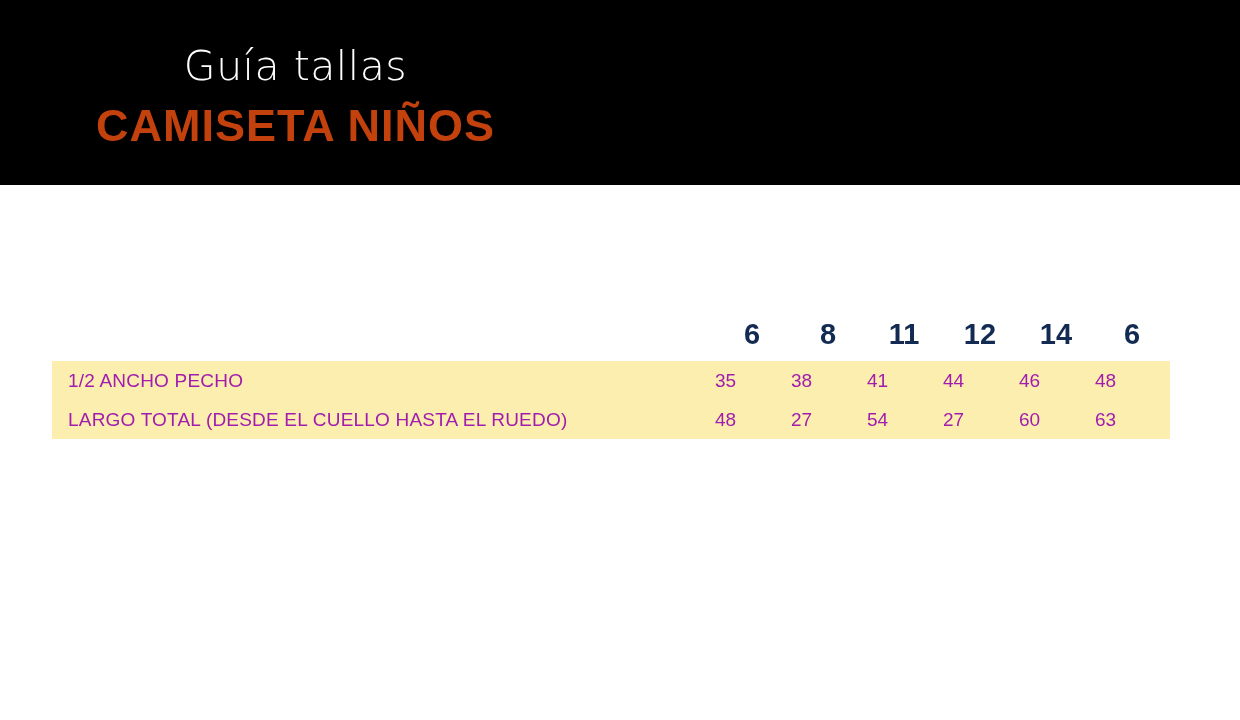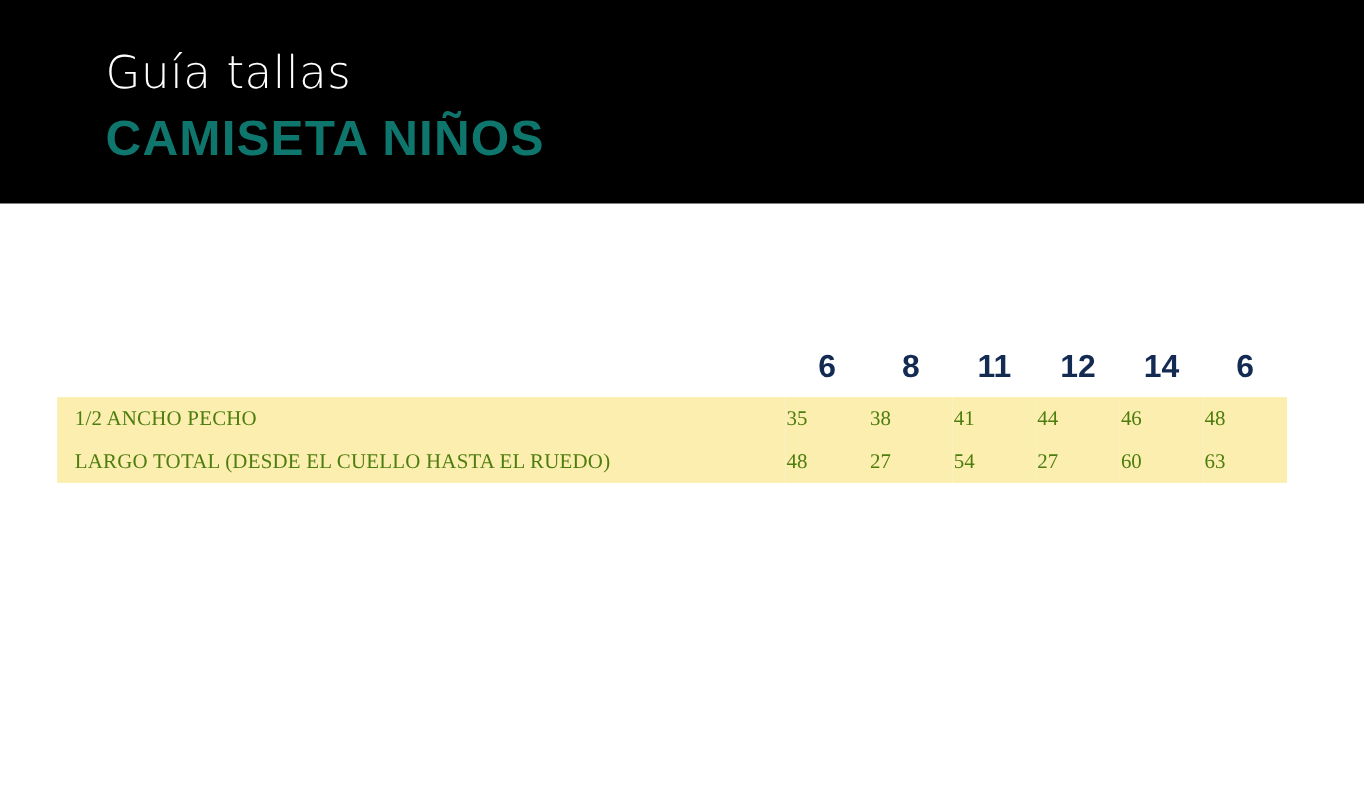--- a/index.html
+++ b/index.html
@@ -25,35 +25,36 @@
     left: 0;
     top: 0;
     width: 1240px;
     height: 185px;
     background: #000000;
   }
   .header-titles {
     position: absolute;
     left: 96px;
     top: 46px;
+    text-align: center;
   }
   .title-small {
     font-family: "DejaVu Sans", sans-serif;
     font-weight: 300;
     font-size: 41px;
     color: #ffffff;
     letter-spacing: 0.5px;
     line-height: 1;
     margin: 0 0 16px 0;
   }
   .title-big {
     font-family: "Liberation Sans", sans-serif;
     font-weight: bold;
     font-size: 45px;
-    color: #0f766e;
+    color: #c2410c;
     letter-spacing: 1px;
     line-height: 1;
     margin: 0;
   }
 
   
   .logo {
     position: absolute;
     right: 64px;
     top: 22px;
@@ -112,23 +113,23 @@
     font-family: "Liberation Sans", sans-serif;
     font-weight: bold;
     font-size: 29px;
     color: #132a52;
     text-align: center;
     padding: 0 0 10px 0;
     vertical-align: bottom;
   }
   .size-table td {
     height: 37px;
-    font-family: Liberation Serif, serif;
+    font-family: Liberation Sans, sans-serif;
     font-size: 19px;
-    color: #4d7c0f;
+    color: #a21caf;
   }
   .size-table td.row-label {
     text-align: left;
     padding-left: 16px;
     white-space: nowrap;
     letter-spacing: 0.2px;
   }
   .size-table td.size-val {
     text-align: left;
   }

